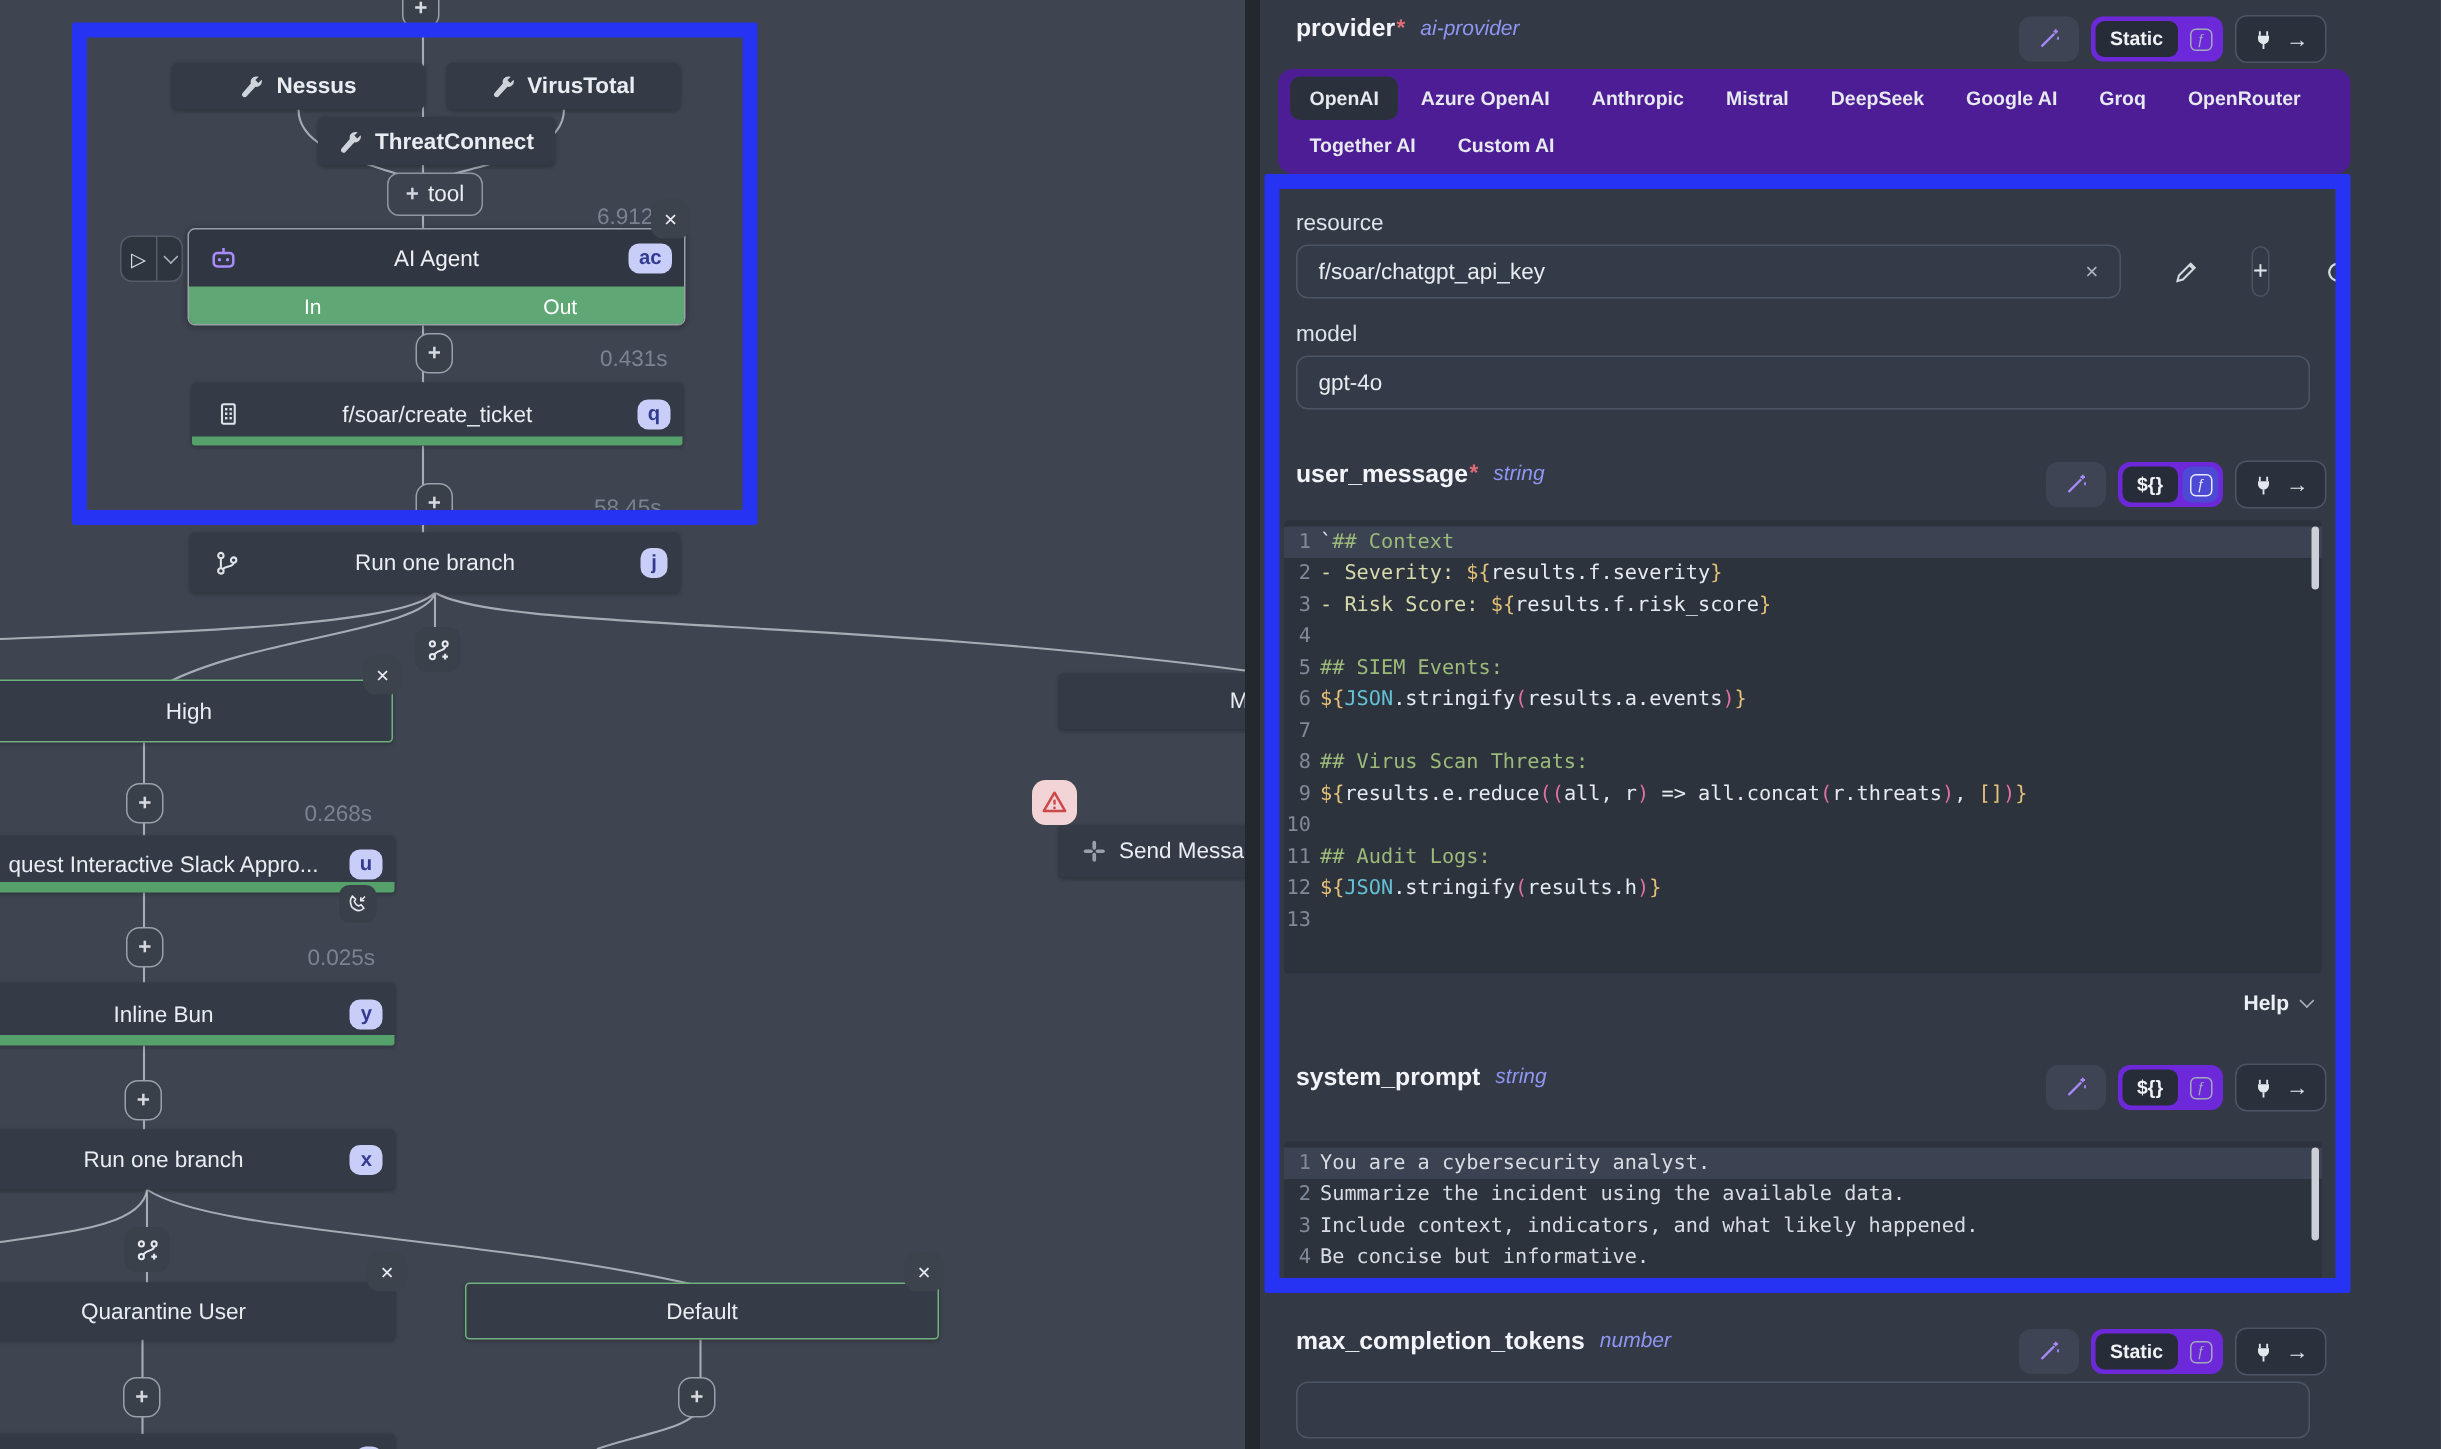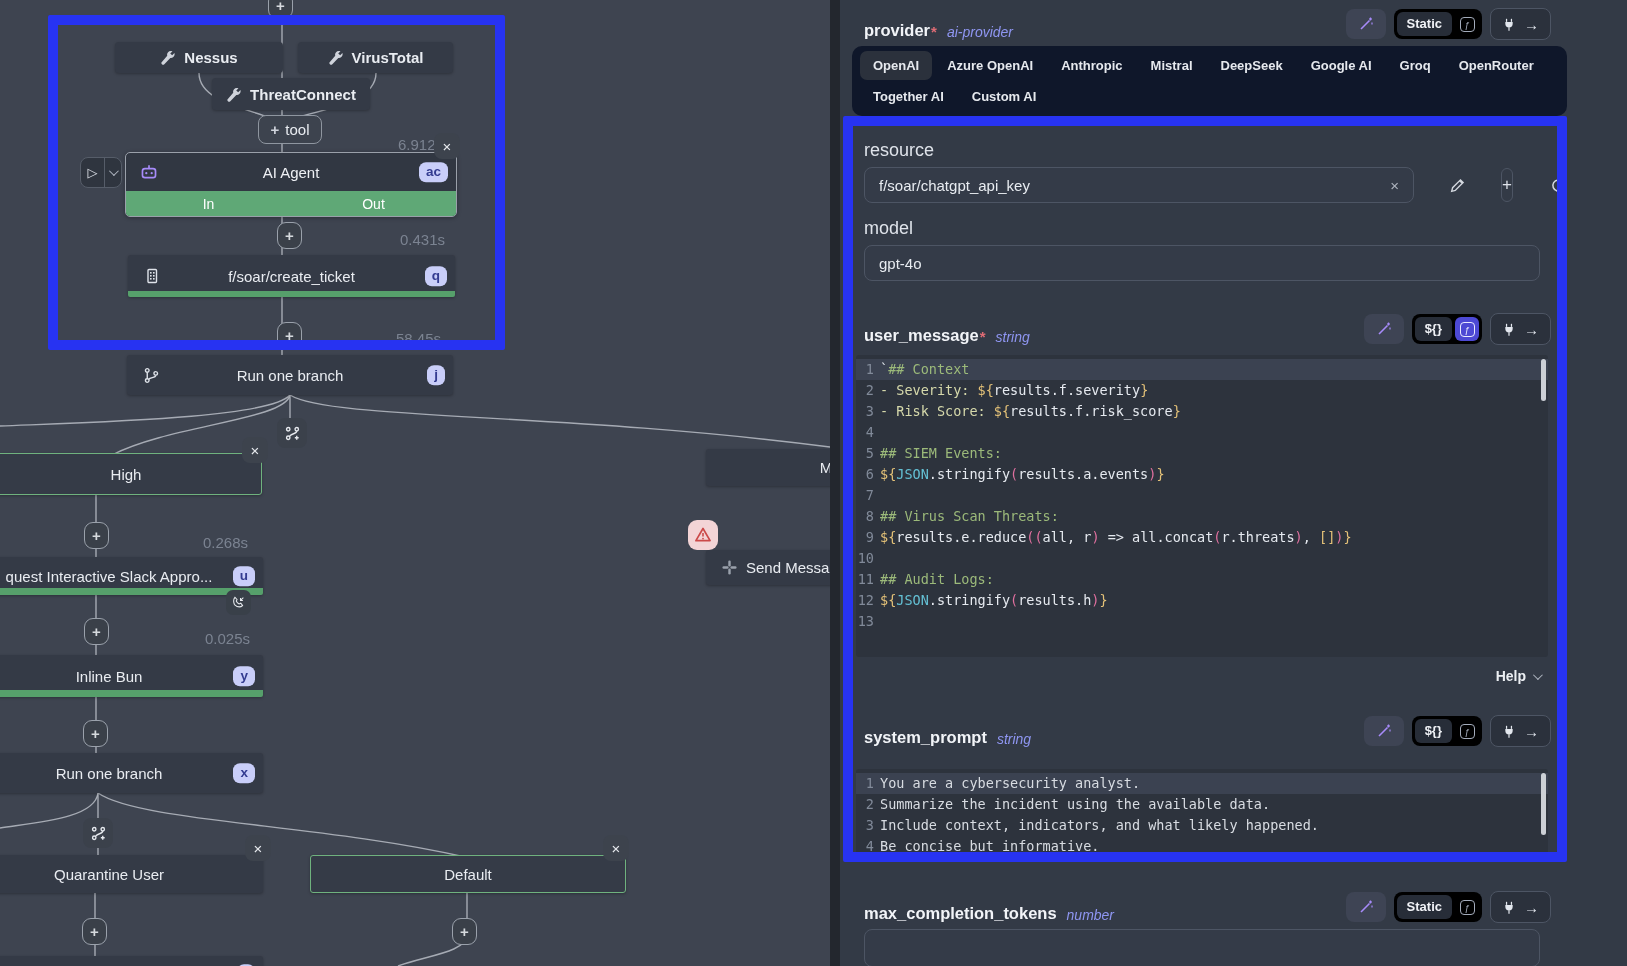--- a/index.html
+++ b/index.html
@@ -54,42 +54,42 @@
     border-radius:9px; display:flex; align-items:center; justify-content:center; z-index:3; }
   .phone-icon { position:absolute; width:25px; height:25px; background:#394049; border-radius:7px;
     display:flex; align-items:center; justify-content:center; z-index:4; }
 
   .hl-rect { position:absolute; border:10px solid #2733f2; border-radius:2px; z-index:50; pointer-events:none; }
 
   
   .divider { position:absolute; left:830px; top:0; width:10px; height:966px; background:#23272e; }
   .panel { position:absolute; left:840px; top:0; width:787px; height:966px; background:#333a46; overflow:hidden; }
 
-  .fhdr { display:flex; align-items:flex-end; margin-left:24px; margin-right:76px; height:30px; }
+  .fhdr { display:flex; align-items:flex-start; margin-left:24px; margin-right:76px; height:30px; }
   .fhdr .flabel { font-weight:bold; font-size:16.5px; color:#f2f4f8; }
   .fhdr .req { color:#e06c75; font-weight:bold; font-size:15px; margin-left:1px; }
   .fhdr .ftype { font-style:italic; font-size:14px; color:#8f96f2; margin-left:10px; }
   .fhdr .spacer { flex:1; }
   .btnrow { display:flex; align-items:center; gap:8px; }
   .wand-btn { width:40px; height:30px; background:#3e4454; border-radius:8px; display:flex; align-items:center; justify-content:center; }
-  .mode-toggle { background:#000000; border-radius:8px; padding:3px; display:flex; align-items:center; gap:3px; }
+  .mode-toggle { background:#6d28d9; border-radius:8px; padding:3px; display:flex; align-items:center; gap:3px; }
   .mode-pill { background:#272d38; border-radius:6px; padding:4px 10px; font-weight:bold; font-size:13px; color:#f0f2f6; line-height:1.2; }
   .fx { width:24px; height:24px; display:flex; align-items:center; justify-content:center; color:#a3abba; }
   .fx .fxbox { width:15px; height:15px; border:1.4px solid currentColor; border-radius:4px; font-size:9.5px;
     display:flex; align-items:center; justify-content:center; font-style:italic; }
   .fx.fx-active { background:#4d49d4; border-radius:6px; color:#e9eaff; }
   .run-btn { height:32px; padding:0 11px; border:1px solid #4d5564; border-radius:8px; background:#2b313c;
     display:flex; align-items:center; gap:8px; color:#e3e7ee; font-size:15px; }
 
-  .tabs-bar { margin:6px 60px 0 12px; background:#0f172a; border-radius:10px; padding:5px 8px;
+  .tabs-bar { margin:6px 60px 0 12px; background:#4c1d95; border-radius:10px; padding:5px 8px;
     display:flex; flex-wrap:wrap; gap:2px 2px; }
   .tab { padding:7px 13px; font-weight:bold; font-size:13px; color:#e6e9ee; border-radius:7px; }
   .tab.selected { background:#2b313c; }
 
-  .plabel { margin:0 76px 0 24px; font-size:18px; color:#dfe3ea; }
+  .plabel { margin:0 76px 0 24px; font-size:15px; color:#dfe3ea; }
   .pinput { margin:6px 87px 0 24px; height:36px; background:#343b48; border:1px solid #4d5564; border-radius:8px;
     color:#e8ecf1; font-size:15px; padding:0 14px; display:flex; align-items:center; }
   .pinput input { background:transparent; border:none; outline:none; color:#e8ecf1; font-size:15px; flex:1;
     font-family:"Liberation Sans", sans-serif; }
   .res-row { display:flex; align-items:center; margin:6px 85px 0 24px; gap:16px; }
   .res-input { flex:0 0 550px; height:36px; background:#343b48; border:1px solid #4d5564; border-radius:8px;
     display:flex; align-items:center; padding:0 14px; }
   .res-input input { background:transparent; border:none; outline:none; color:#e8ecf1; font-size:15px; flex:1;
     font-family:"Liberation Sans", sans-serif; }
   .x-clear { color:#aeb4bf; font-size:15px; margin-left:8px; }

